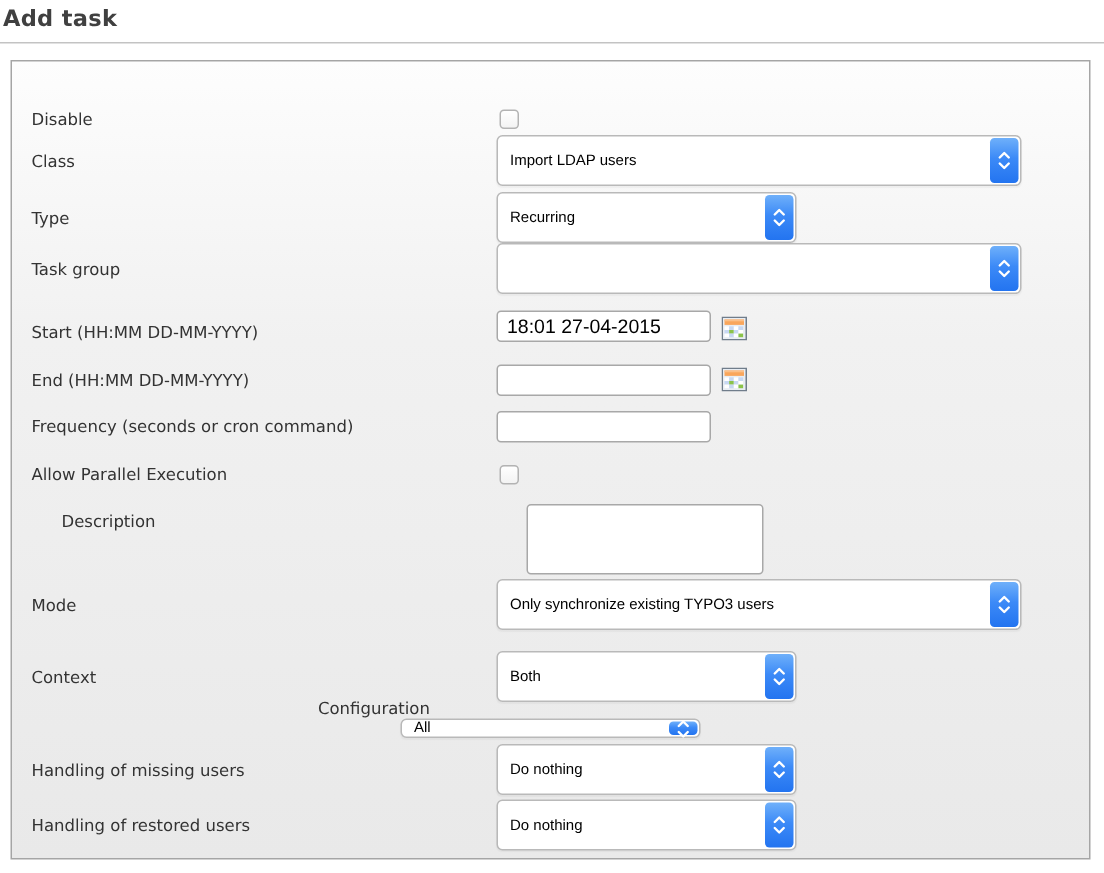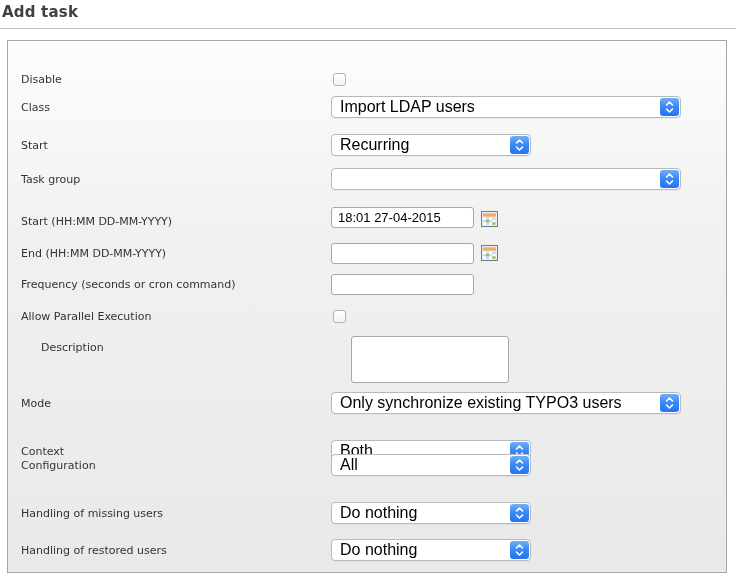--- a/index.html
+++ b/index.html
@@ -6,36 +6,36 @@
   body{width:736px;height:582px;font-family:"DejaVu Sans",sans-serif;}
   .page{position:relative;width:736px;height:582px;overflow:hidden;}
   .page-title{position:absolute;left:2px;top:3px;font-size:15px;font-weight:bold;color:#404040;letter-spacing:.2px;}
   .divider{position:absolute;left:0;top:28px;width:736px;height:1px;background:#c3c3c3;}
   .form-box{position:absolute;left:7px;top:40px;width:720px;height:533px;box-sizing:border-box;border:1px solid #a5a5a5;background:linear-gradient(180deg,#fdfdfd 0%,#f1f1f1 35%,#e9e9e9 100%);}
   .row{position:absolute;left:13px;right:13px;height:22px;display:flex;align-items:center;}
   .row.top-align{align-items:flex-start;height:auto;}
   .f-label{width:310px;flex:none;font-size:11px;color:#333;}
   .row.top-align .f-label{padding-top:5px;margin-left:20px;}
   
-  .sel{position:relative;height:22px;box-sizing:border-box;background:#fff;border:1px solid #b9b9b9;border-radius:4px;display:flex;align-items:center;padding:0 26px 0 8px;font-family:"Liberation Sans",sans-serif;font-size:16px;color:#000;cursor:default;box-shadow:0 1px 1px rgba(0,0,0,.04);}
+  .sel{position:relative;height:34px;box-sizing:border-box;background:#fff;border:1px solid #b9b9b9;border-radius:4px;display:flex;align-items:center;padding:0 26px 0 8px;font-family:"Liberation Sans",sans-serif;font-size:10px;color:#000;cursor:default;box-shadow:0 1px 1px rgba(0,0,0,.04);}
   .sel.wide{width:350px;}
   .sel.narrow{width:200px;}
   .sel .sel-text{white-space:nowrap;overflow:hidden;}
   .stepper{position:absolute;top:1px;bottom:1px;right:1px;width:19px;border-radius:3px;background:linear-gradient(180deg,#6fb0fa 0%,#3c8af7 45%,#2374f0 100%);display:flex;align-items:center;justify-content:center;}
   
   .txt{width:143px;height:21px;box-sizing:border-box;border:1px solid #a8a8a8;border-radius:3px;background:#fff;font-family:"Liberation Sans",sans-serif;font-size:13px;padding:0 6px;color:#000;outline:none;}
   .cal-btn{margin-left:6px;width:19px;height:18px;border:none;background:transparent;padding:0;display:flex;align-items:center;justify-content:center;cursor:pointer;}
   
   .cb{appearance:none;-webkit-appearance:none;width:13px;height:13px;box-sizing:border-box;border:1px solid #b3b3b3;border-radius:3px;background:linear-gradient(#ffffff,#f3f3f3);margin:0 0 0 2px;}
   
   .desc-ta{width:158px;height:47px;box-sizing:border-box;border:1px solid #a8a8a8;border-radius:3px;background:#fff;resize:none;outline:none;font-family:"Liberation Sans",sans-serif;font-size:12px;}
   
   .r-disable{top:27px;}  .r-class{top:55px;}  .r-type{top:93px;}  .r-taskgroup{top:127px;}
   .r-start{top:165px;align-items:flex-end;}   .r-end{top:201px;}   .r-frequency{top:232px;} .r-parallel{top:264px;}
-  .r-description{top:295px;} .r-mode{top:351px;} .r-context{top:399px;} .r-configuration{top:413px;}
+  .r-description{top:295px;} .r-mode{top:351px;} .r-context{top:399px;} .r-configuration{top:425px;flex-direction:column;}
   .r-missing{top:461px;} .r-restored{top:498px;}
 </style>
 </head>
 <body>
 
 <div class="page">
   <div class="page-title">Add task</div>
   <div class="divider"></div>
 
   <div class="form-box">
@@ -52,21 +52,21 @@
         <span class="stepper">
           <svg width="9" height="14" viewBox="0 0 9 14">
               <path d="M1.5 5 L4.5 2 L7.5 5" stroke="#fff" stroke-width="1.6" fill="none" stroke-linecap="round" stroke-linejoin="round"></path>
               <path d="M1.5 9 L4.5 12 L7.5 9" stroke="#fff" stroke-width="1.6" fill="none" stroke-linecap="round" stroke-linejoin="round"></path>
             </svg>
         </span>
       </div>
     </div>
 
     <div class="row r-type">
-      <span class="f-label">Start</span>
+      <span class="f-label">Type</span>
       <div class="sel narrow">
         <span class="sel-text">Recurring</span>
         <span class="stepper">
           <svg width="9" height="14" viewBox="0 0 9 14">
               <path d="M1.5 5 L4.5 2 L7.5 5" stroke="#fff" stroke-width="1.6" fill="none" stroke-linecap="round" stroke-linejoin="round"></path>
               <path d="M1.5 9 L4.5 12 L7.5 9" stroke="#fff" stroke-width="1.6" fill="none" stroke-linecap="round" stroke-linejoin="round"></path>
             </svg>
         </span>
       </div>
     </div>

